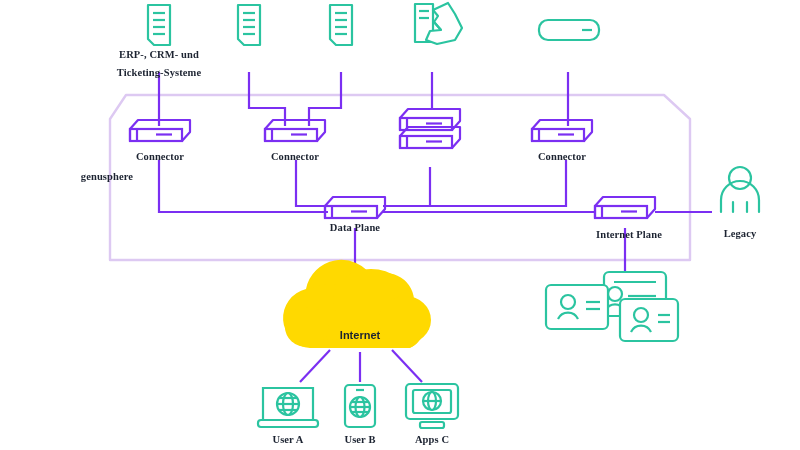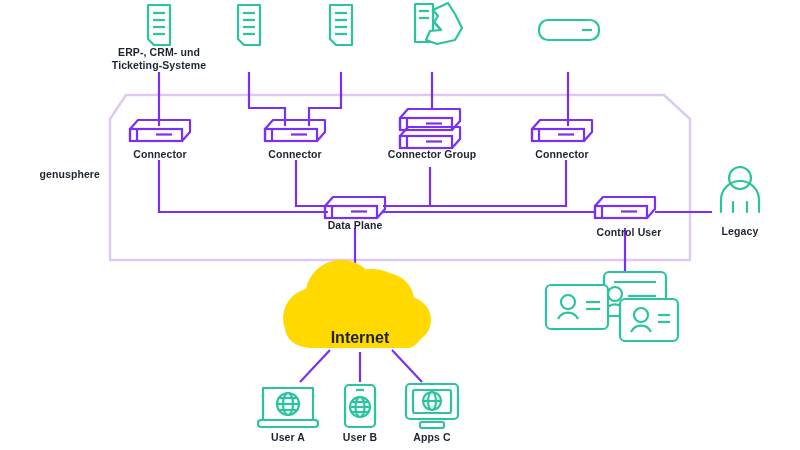--- a/index.html
+++ b/index.html
@@ -25,37 +25,37 @@
     position: absolute;
     left: 0;
     top: 0;
     width: 800px;
     height: 450px;
     display: block;
   }
   .lbl {
     position: absolute;
     text-align: center;
-    font-family: Liberation Sans, sans-serif;
+    font-family: Liberation Serif, serif;
     font-weight: bold;
     font-size: 10.5px;
-    line-height: 13px;
+    line-height: 18px;
     color: #1c2331;
     letter-spacing: 0.1px;
     white-space: pre-line;
     pointer-events: none;
   }
   .lbl-left {
     text-align: right;
   }
   .cloud-lbl {
     position: absolute;
     font-family: "Liberation Sans", sans-serif;
     font-weight: bold;
-    font-size: 16px;
+    font-size: 11px;
     color: #1c2331;
     text-align: center;
   }
 </style>
 </head>
 <body>
 
 <div id="diagram-root">
 
   <svg class="canvas" viewBox="0 0 800 450">
@@ -206,32 +206,31 @@
                L430 31 L441 30 L434 22 L438 16 Z" fill="#ffffff"></path>
       <path d="M441 30 L434 22"></path>
     </g>
 
     <g stroke="#2bc4a0" stroke-width="2.2" fill="none">
       <rect x="539" y="20" width="60" height="20" rx="9"></rect>
       <line x1="582" y1="30" x2="592" y2="30"></line>
     </g>
   </svg>
 
-  <div class="lbl lbl-left" style="left:0px; top:168px; width:100px;">genusphere</div>
+  <div class="lbl lbl-left" style="left:0px; top:168px; width:100px;padding-left:33px;">genusphere</div>
 
   <div class="lbl" style="left:99px; top:46px; width:120px;">ERP-, CRM- und
 Ticketing-Systeme</div>
 
   <div class="lbl" style="left:110px; top:148px; width:100px;">Connector</div>
   <div class="lbl" style="left:245px; top:148px; width:100px;">Connector</div>
-  <div class="lbl" style="left:372px; top:148px; width:120px;">Connector  Group</div>
   <div class="lbl" style="left:512px; top:148px; width:100px;">Connector</div>
 
   <div class="lbl" style="left:305px; top:219px; width:100px;">Data Plane</div>
-  <div class="lbl" style="left:574px; top:226px; width:110px;">Control User</div>
+  <div class="lbl" style="left:574px; top:226px; width:110px;">Internet Plane</div>
 
   <div class="lbl" style="left:700px; top:225px; width:80px;">Legacy</div>
 
 
   <div class="cloud-lbl" style="left:310px; top:329px; width:100px;">Internet</div>
 
   <div class="lbl" style="left:248px; top:431px; width:80px;">User A</div>
   <div class="lbl" style="left:320px; top:431px; width:80px;text-align:center;">User B</div>
   <div class="lbl" style="left:392px; top:431px; width:80px;">Apps C</div>
 

